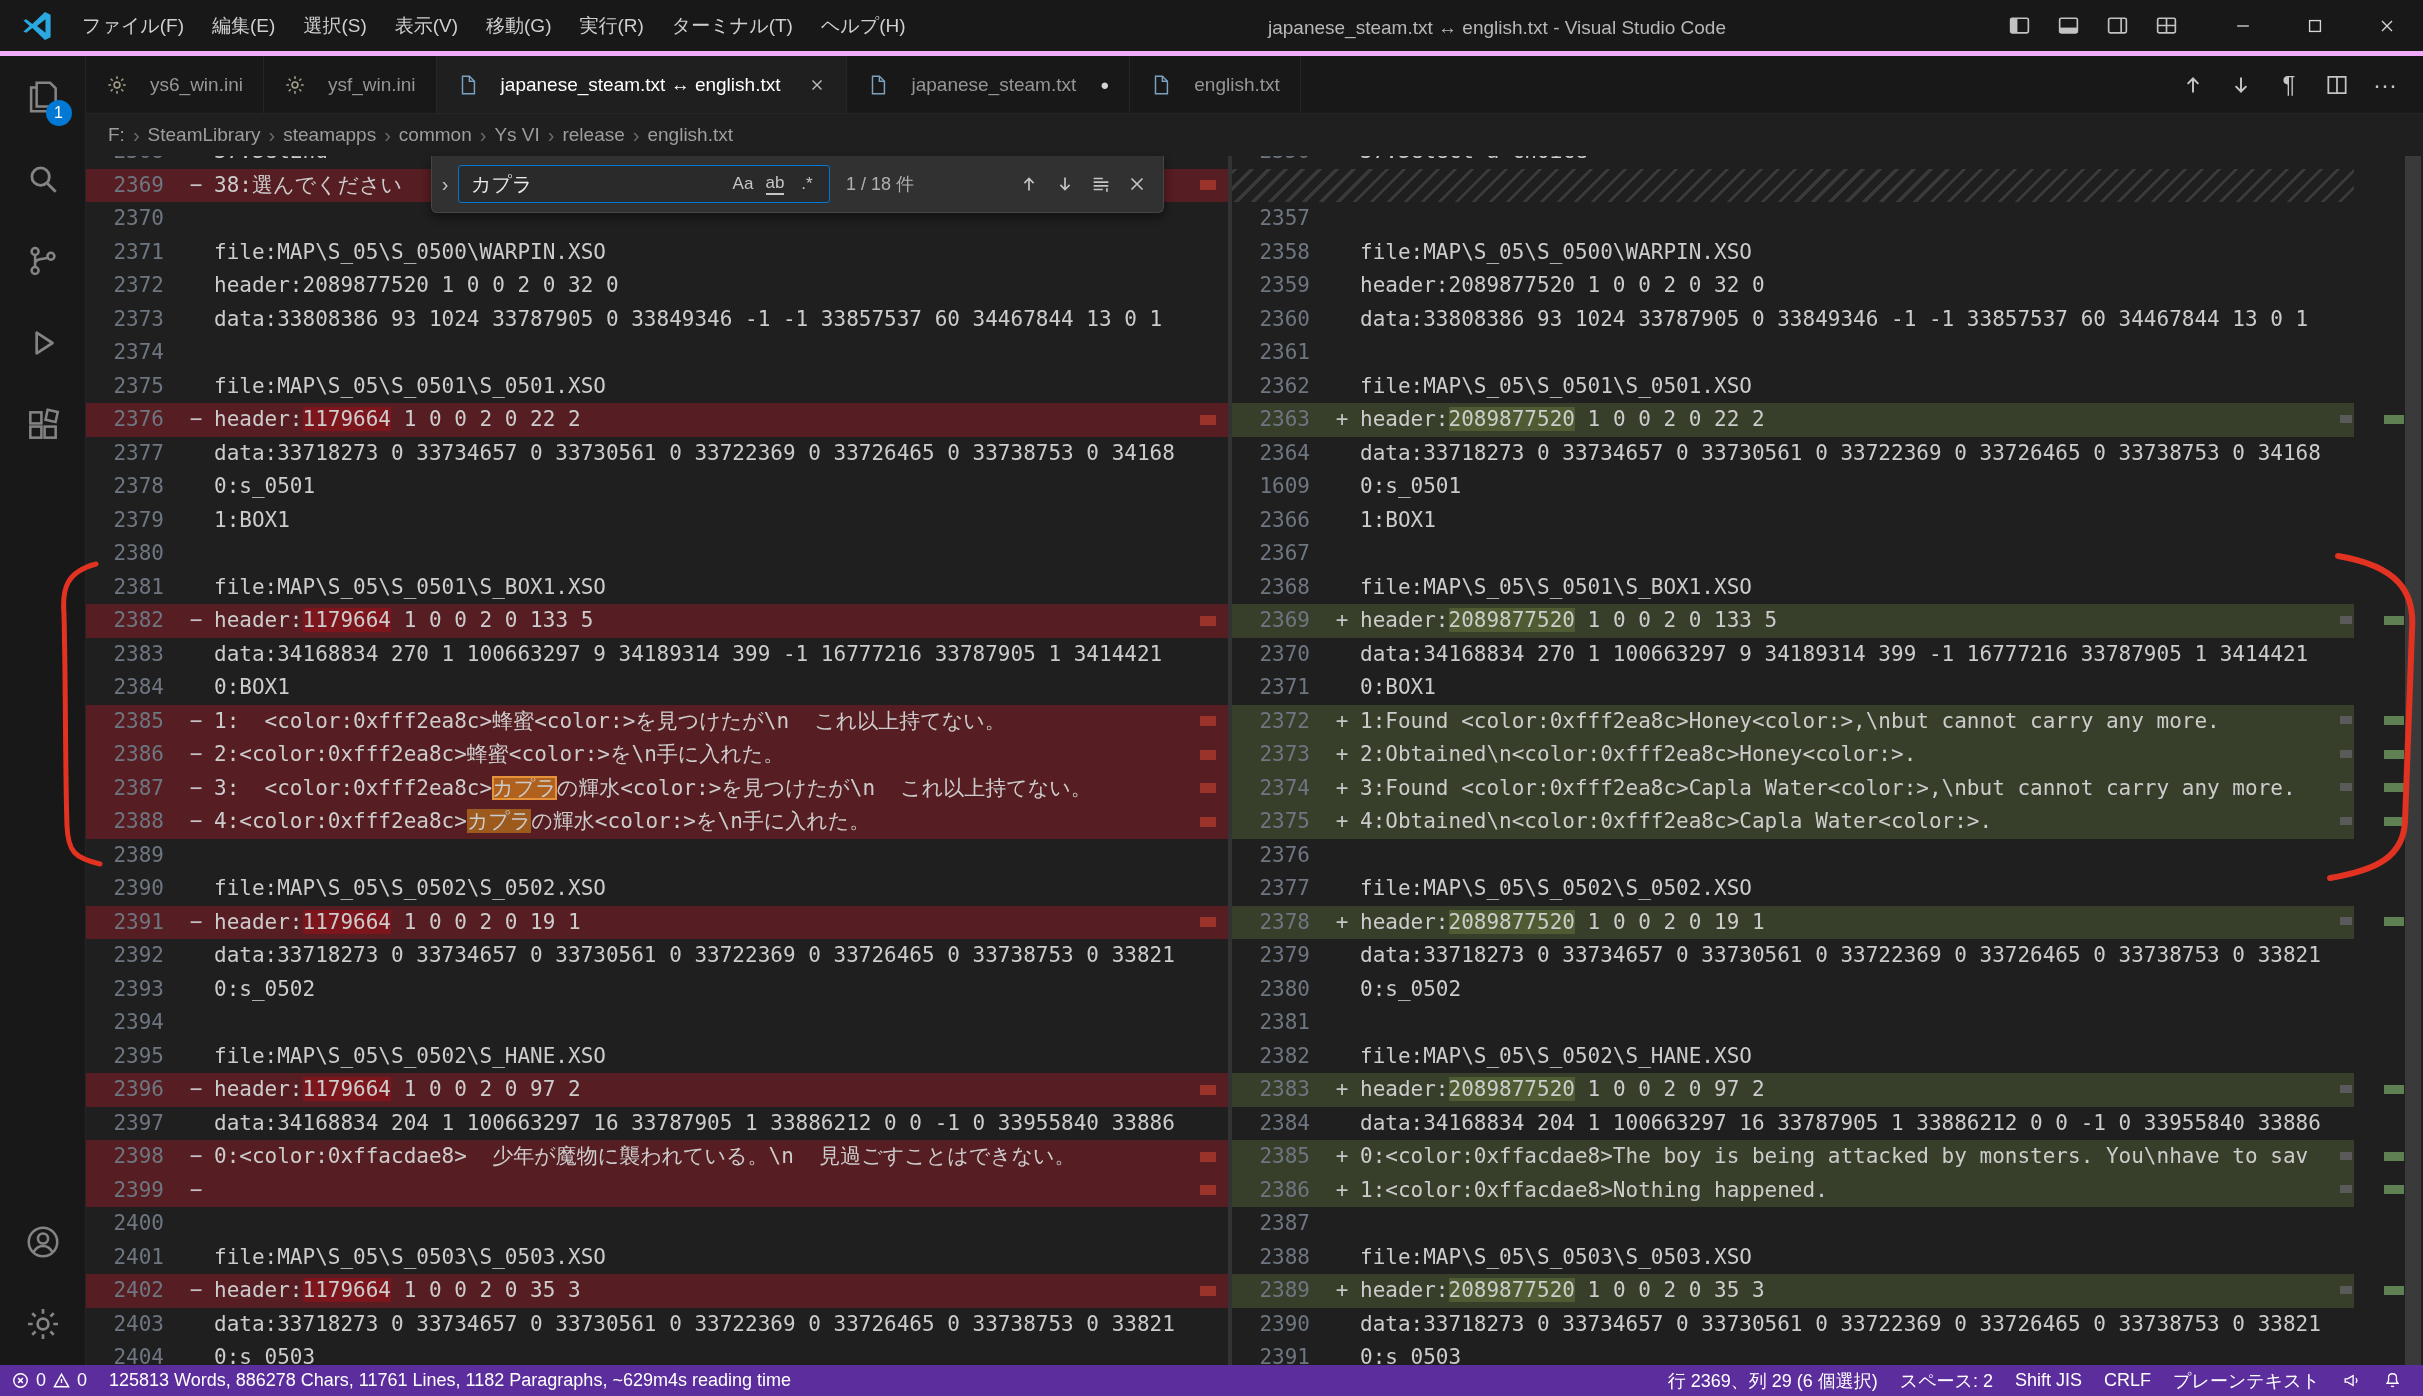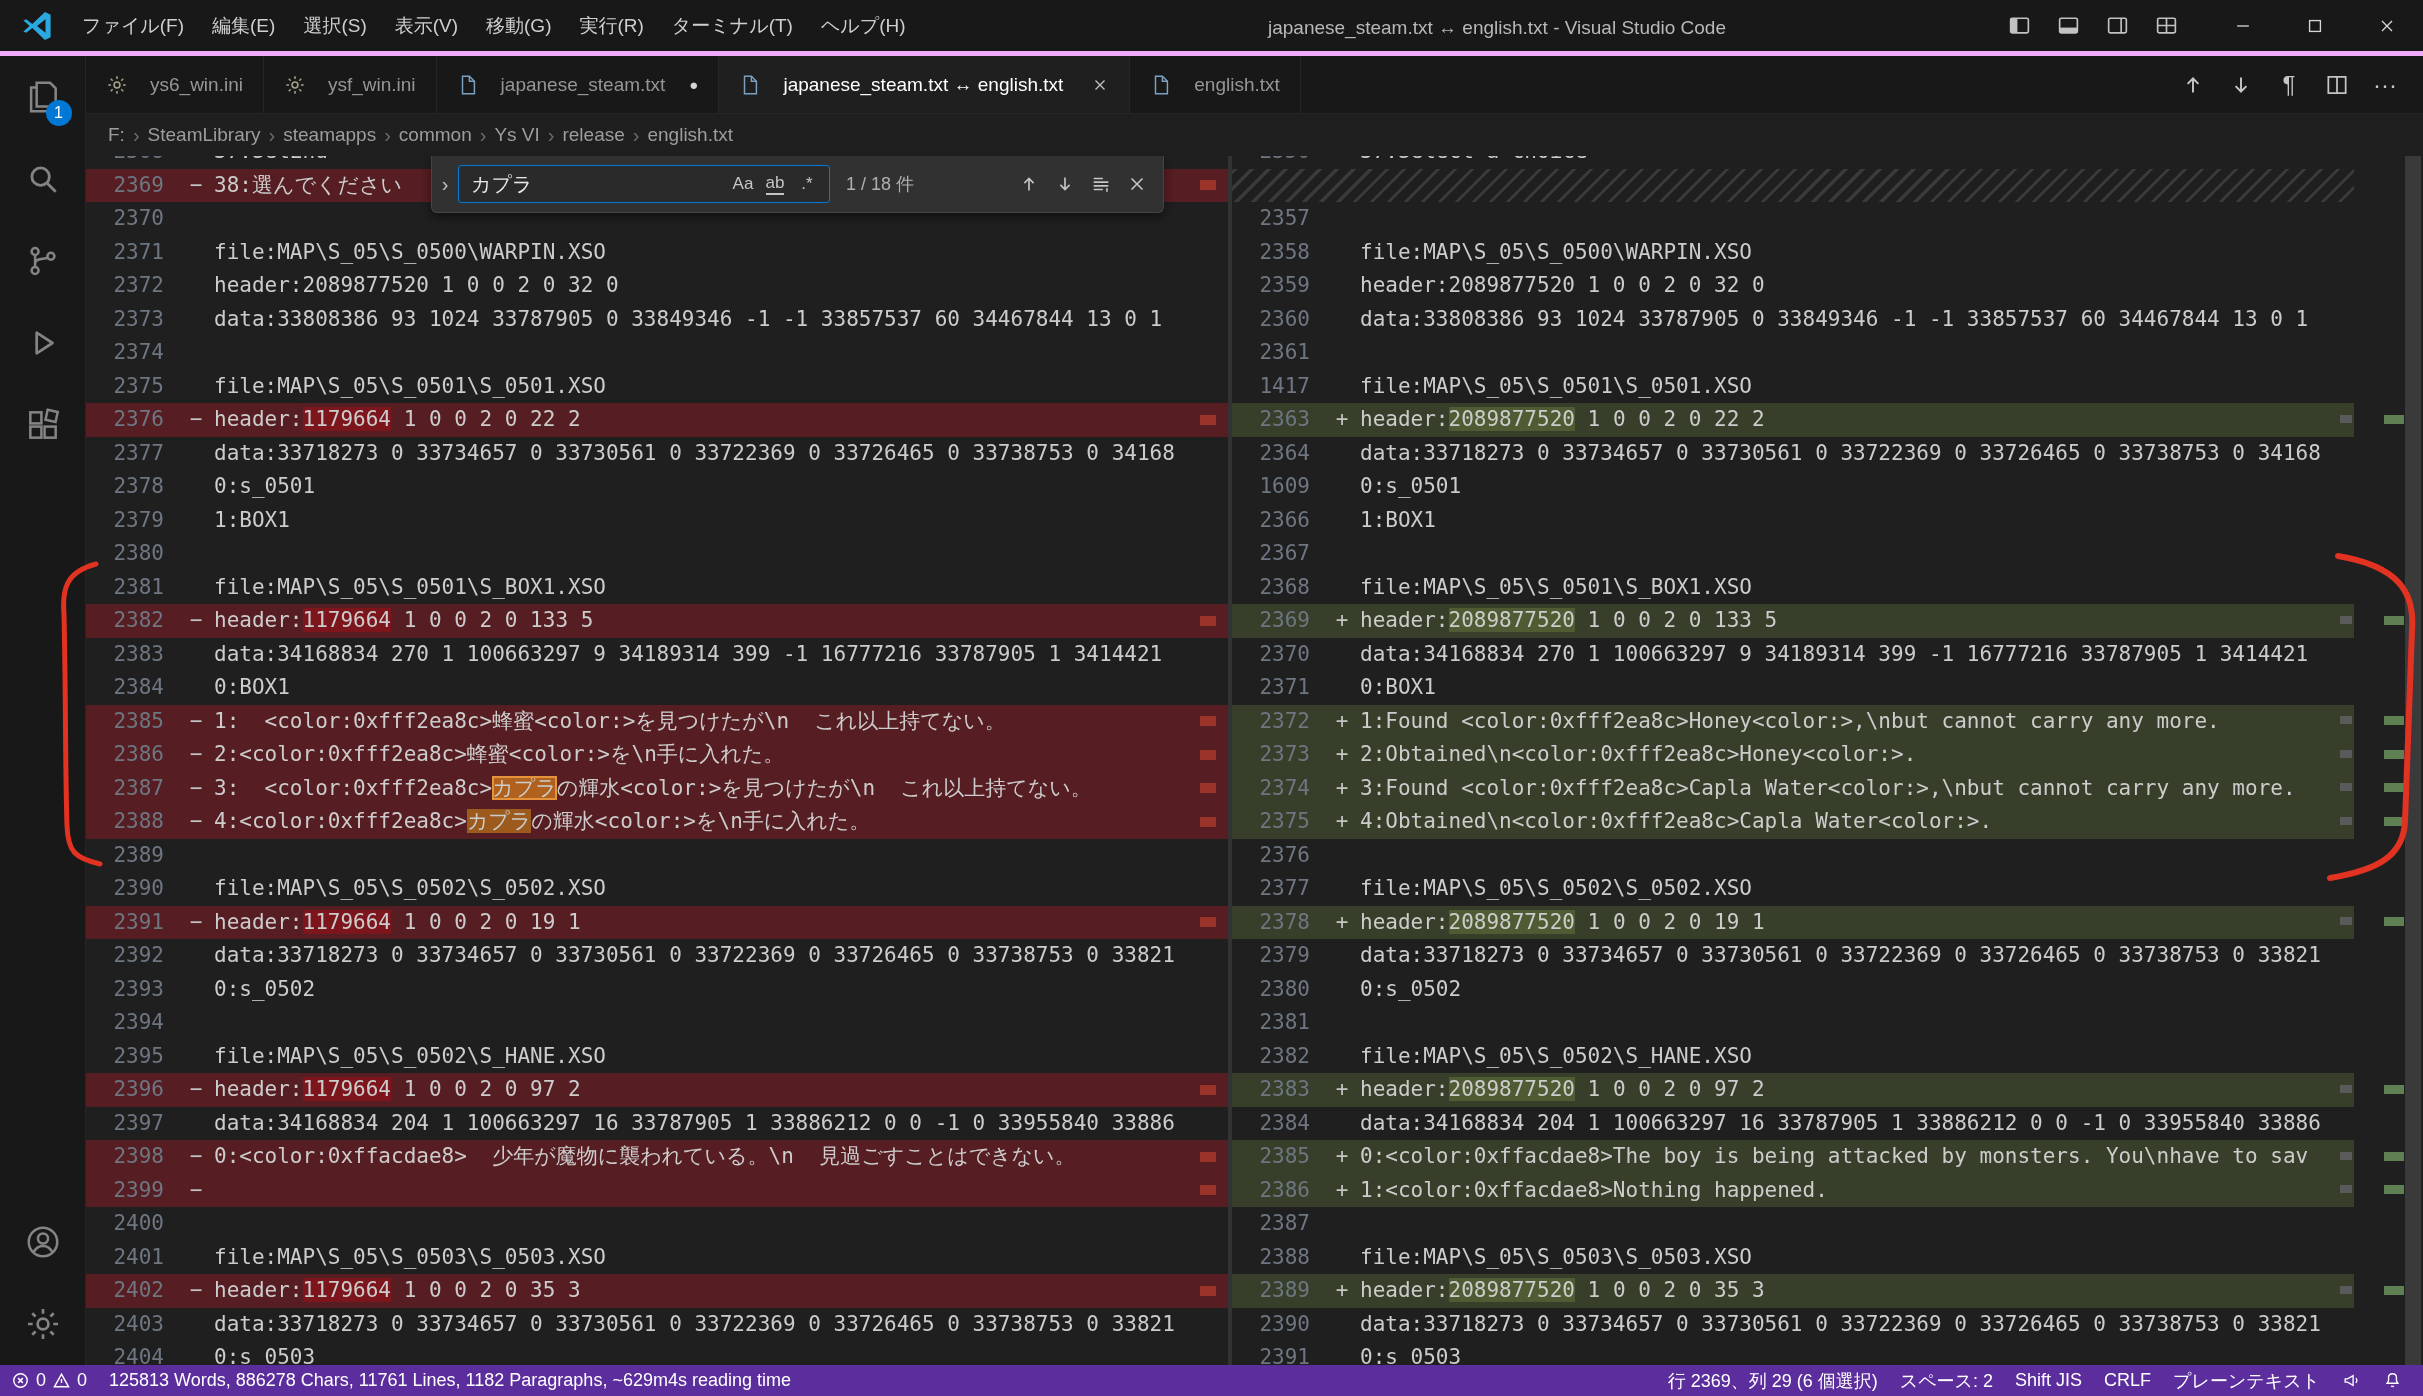--- a/index.html
+++ b/index.html
@@ -259,43 +259,43 @@
       </div>
       <div class="tab">
         <span class="tab-icon c-gear">
           <svg viewBox="0 0 24 24" fill="none" stroke="currentColor" stroke-width="1.7">
             <circle cx="12" cy="12" r="3.2"></circle>
             <path d="M12 2.5v3M12 18.5v3M2.5 12h3M18.5 12h3M5.2 5.2l2.1 2.1M16.7 16.7l2.1 2.1M18.8 5.2l-2.1 2.1M7.3 16.7l-2.1 2.1"></path>
           </svg>
         </span>
         <span class="tab-label">ysf_win.ini</span>
       </div>
-      <div class="tab">
-        <span class="tab-icon c-file">
-          <svg viewBox="0 0 24 24" fill="none" stroke="currentColor" stroke-width="1.6">
-            <path d="M6 2.5h7.5L19 8v13.5H6z"></path>
-            <path d="M13.5 2.5V8H19"></path>
-          </svg>
-        </span>
-        <span class="tab-label">japanese_steam.txt</span>
-        <span class="tab-dot">●</span>
-      </div>
       <div class="tab active">
         <span class="tab-icon c-file">
           <svg viewBox="0 0 24 24" fill="none" stroke="currentColor" stroke-width="1.6">
             <path d="M6 2.5h7.5L19 8v13.5H6z"></path>
             <path d="M13.5 2.5V8H19"></path>
           </svg>
         </span>
         <span class="tab-label">japanese_steam.txt ↔ english.txt</span>
         <span class="tab-close">
           <svg viewBox="0 0 24 24" fill="none" stroke="currentColor" stroke-width="1.8">
             <path d="M6 6l12 12M18 6 6 18"></path>
           </svg>
         </span>
+      </div>
+      <div class="tab">
+        <span class="tab-icon c-file">
+          <svg viewBox="0 0 24 24" fill="none" stroke="currentColor" stroke-width="1.6">
+            <path d="M6 2.5h7.5L19 8v13.5H6z"></path>
+            <path d="M13.5 2.5V8H19"></path>
+          </svg>
+        </span>
+        <span class="tab-label">japanese_steam.txt</span>
+        <span class="tab-dot">●</span>
       </div>
       <div class="tab">
         <span class="tab-icon c-file">
           <svg viewBox="0 0 24 24" fill="none" stroke="currentColor" stroke-width="1.6">
             <path d="M6 2.5h7.5L19 8v13.5H6z"></path>
             <path d="M13.5 2.5V8H19"></path>
           </svg>
         </span>
         <span class="tab-label">english.txt</span>
       </div>
@@ -399,21 +399,21 @@
   <div class="sash"></div>
   <div class="pane pane-right">
     <div class="rows">
         <div class="row ctx"><span class="ln">2356</span><span class="mk"></span><span class="tx"><span>37:Select a choice</span></span></div>
         <div class="row hatch"></div>
         <div class="row ctx"><span class="ln">2357</span><span class="mk"></span><span class="tx"></span></div>
         <div class="row ctx"><span class="ln">2358</span><span class="mk"></span><span class="tx"><span>file:MAP\S_05\S_0500\WARPIN.XSO</span></span></div>
         <div class="row ctx"><span class="ln">2359</span><span class="mk"></span><span class="tx"><span>header:2089877520 1 0 0 2 0 32 0</span></span></div>
         <div class="row ctx"><span class="ln">2360</span><span class="mk"></span><span class="tx"><span>data:33808386 93 1024 33787905 0 33849346 -1 -1 33857537 60 34467844 13 0 1</span></span></div>
         <div class="row ctx"><span class="ln">2361</span><span class="mk"></span><span class="tx"></span></div>
-        <div class="row ctx"><span class="ln">1417</span><span class="mk"></span><span class="tx"><span>file:MAP\S_05\S_0501\S_0501.XSO</span></span></div>
+        <div class="row ctx"><span class="ln">2362</span><span class="mk"></span><span class="tx"><span>file:MAP\S_05\S_0501\S_0501.XSO</span></span></div>
         <div class="row add"><span class="ln">2363</span><span class="mk">+</span><span class="tx"><span>header:</span><span class="seg-c">2089877520</span><span> 1 0 0 2 0 22 2</span></span></div>
         <div class="row ctx"><span class="ln">2364</span><span class="mk"></span><span class="tx"><span>data:33718273 0 33734657 0 33730561 0 33722369 0 33726465 0 33738753 0 34168</span></span></div>
         <div class="row ctx"><span class="ln">1609</span><span class="mk"></span><span class="tx"><span>0:s_0501</span></span></div>
         <div class="row ctx"><span class="ln">2366</span><span class="mk"></span><span class="tx"><span>1:BOX1</span></span></div>
         <div class="row ctx"><span class="ln">2367</span><span class="mk"></span><span class="tx"></span></div>
         <div class="row ctx"><span class="ln">2368</span><span class="mk"></span><span class="tx"><span>file:MAP\S_05\S_0501\S_BOX1.XSO</span></span></div>
         <div class="row add"><span class="ln">2369</span><span class="mk">+</span><span class="tx"><span>header:</span><span class="seg-c">2089877520</span><span> 1 0 0 2 0 133 5</span></span></div>
         <div class="row ctx"><span class="ln">2370</span><span class="mk"></span><span class="tx"><span>data:34168834 270 1 100663297 9 34189314 399 -1 16777216 33787905 1 3414421</span></span></div>
         <div class="row ctx"><span class="ln">2371</span><span class="mk"></span><span class="tx"><span>0:BOX1</span></span></div>
         <div class="row add"><span class="ln">2372</span><span class="mk">+</span><span class="tx"><span>1:Found &lt;color:0xfff2ea8c&gt;Honey&lt;color:&gt;,\nbut cannot carry any more.</span></span></div>

